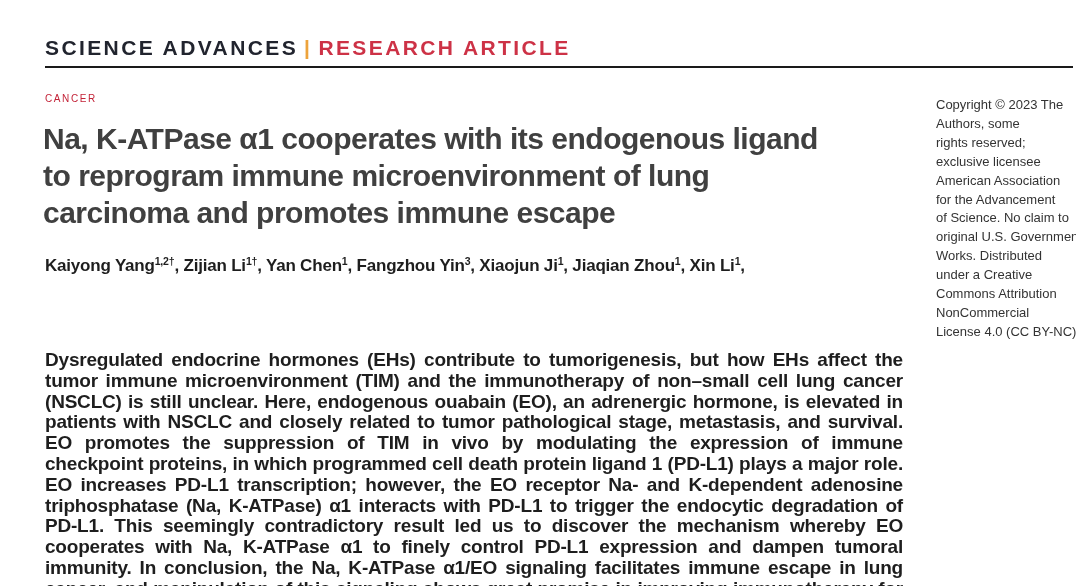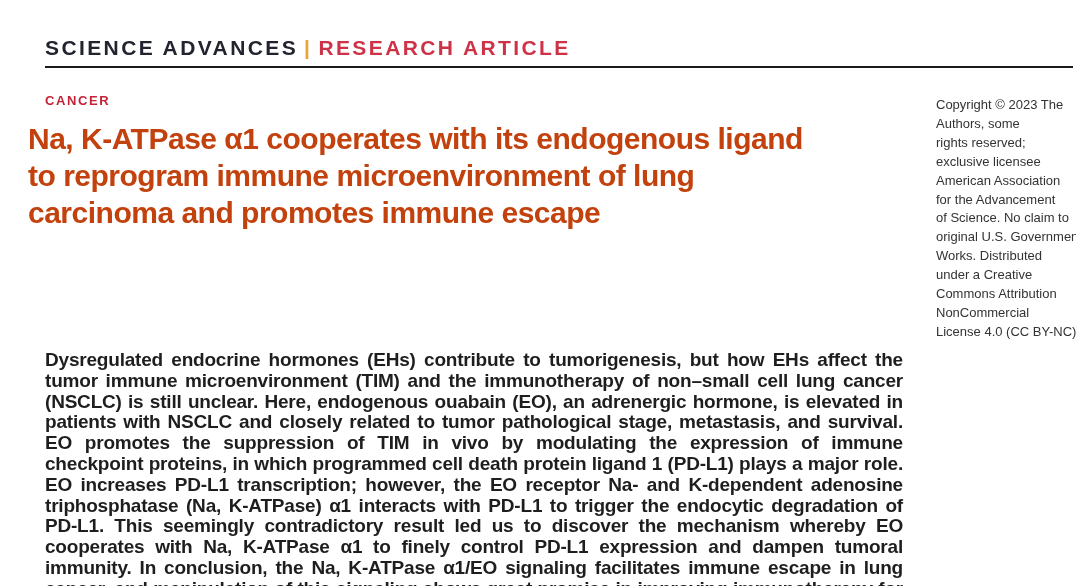--- a/index.html
+++ b/index.html
@@ -30,35 +30,35 @@
     left: 45px;
     top: 66px;
     width: 1028px;
     height: 2px;
     background: #1a1a1a;
   }
   .section-kicker {
     position: absolute;
     left: 45px;
     top: 93px;
-    font-size: 13px;
-    font-weight: bold;
+    font-size: 10px;
+    font-weight: normal;
     letter-spacing: 1.6px;
     color: #c32237;
   }
   .article-title {
     position: absolute;
-    left: 28px;
+    left: 43px;
     top: 120px;
     width: 900px;
     font-size: 30px;
     line-height: 37px;
     font-weight: bold;
     letter-spacing: -0.5px;
-    color: #c2410c;
+    color: #404040;
     white-space: pre-line;
   }
   .authors {
     position: absolute;
     left: 45px;
     top: 253px;
     width: 880px;
     font-size: 17px;
     line-height: 26px;
     font-weight: bold;
@@ -106,20 +106,21 @@
 
   <div class="header-rule"></div>
 
   <div class="section-kicker">CANCER</div>
 
   <h1 class="article-title">Na, K-ATPase α1 cooperates with its endogenous ligand
 to reprogram immune microenvironment of lung
 carcinoma and promotes immune escape</h1>
 
   <div class="authors">
+    <div class="author-line">Kaiyong Yang<sup>1,2†</sup>, Zijian Li<sup>1†</sup>, Yan Chen<sup>1</sup>, Fangzhou Yin<sup>3</sup>, Xiaojun Ji<sup>1</sup>, Jiaqian Zhou<sup>1</sup>, Xin Li<sup>1</sup>,</div>
   </div>
 
   <p class="abstract">Dysregulated endocrine hormones (EHs) contribute to tumorigenesis, but how EHs affect the tumor immune microenvironment (TIM) and the immunotherapy of non–small cell lung cancer (NSCLC) is still unclear. Here, endogenous ouabain (EO), an adrenergic hormone, is elevated in patients with NSCLC and closely related to tumor pathological stage, metastasis, and survival. EO promotes the suppression of TIM in vivo by modulating the expression of immune checkpoint proteins, in which programmed cell death protein ligand 1 (PD-L1) plays a major role. EO increases PD-L1 transcription; however, the EO receptor Na- and K-dependent adenosine triphosphatase (Na, K-ATPase) α1 interacts with PD-L1 to trigger the endocytic degradation of PD-L1. This seemingly contradictory result led us to discover the mechanism whereby EO cooperates with Na, K-ATPase α1 to finely control PD-L1 expression and dampen tumoral immunity. In conclusion, the Na, K-ATPase α1/EO signaling facilitates immune escape in lung cancer, and manipulation of this signaling shows great promise in improving immunotherapy for lung adenocarcinoma.</p>
 
   <div class="copyright-note">Copyright © 2023 The
 Authors, some
 rights reserved;
 exclusive licensee
 American Association
 for the Advancement

